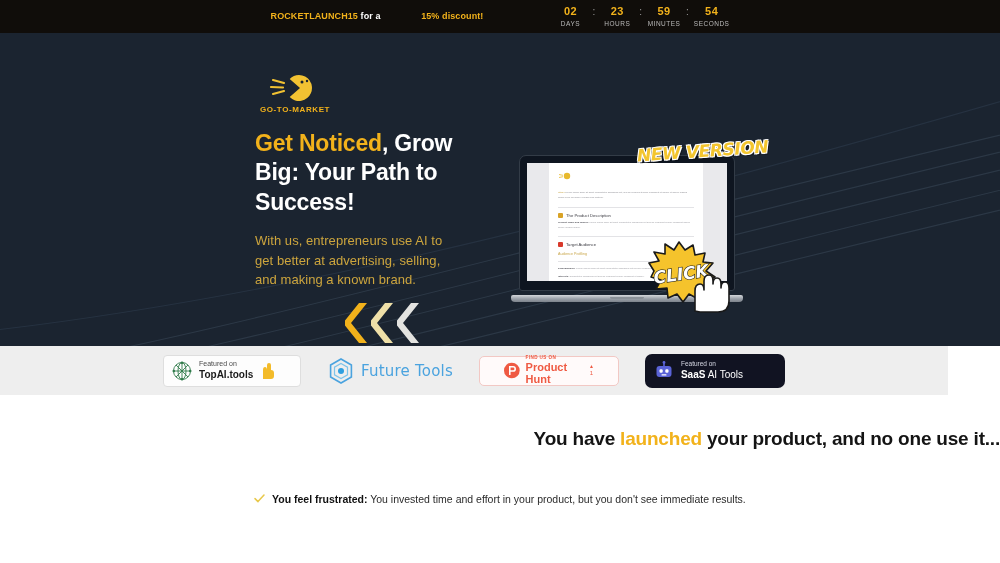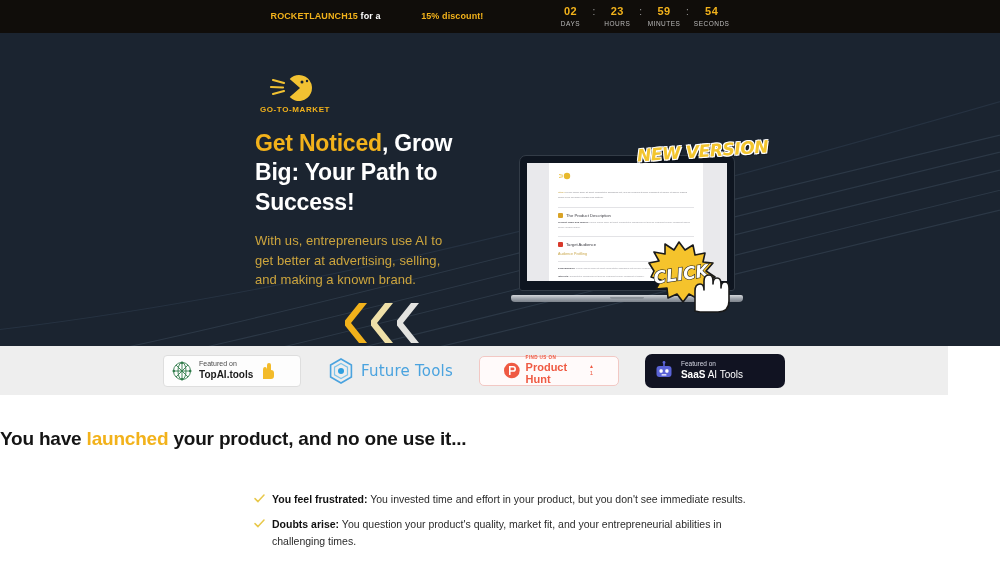--- a/index.html
+++ b/index.html
@@ -153,21 +153,21 @@
     width:140px; height:34px; background:#111322; border-radius:7px;
     display:flex; gap:7px; padding:0 9px;
   }
   .badge-saas .t1{ font-size:6.5px; color:#d5d7e3; line-height:1.3; }
   .badge-saas .t2{ font-size:10px; font-weight:bold; color:#ffffff; line-height:1.2; }
   .badge-saas .t2 .lt{ font-weight:normal; }
 
   
   .problem{ width:1000px; background:#ffffff; padding-top:33px; }
   .problem-title{
-    text-align:left; font-size:19px; font-weight:bold; color:#141414;
+    text-align:right; font-size:19px; font-weight:bold; color:#141414;
     letter-spacing:-.2px;
   }
   .problem-title .accent{ color:#f2b21b; }
   .bullets{ margin:41px auto 0 auto; width:492px; }
   .bullet{ display:flex; gap:7px; margin-bottom:9px; }
   .bullet-check{ flex:0 0 auto; margin-top:3px; }
   .bullet-text{ font-size:10.5px; line-height:1.55; color:#2b2b2b; }
   .bullet-text b{ color:#111111; }
 </style>
 </head>
@@ -386,22 +386,14 @@
 
   <div class="bullets">
     <div class="bullet">
       <svg class="bullet-check" width="11" height="9" viewBox="0 0 11 9">
         <path d="M1 4.6 L4 7.6 L10 1" fill="none" stroke="#e8c84a" stroke-width="1.5" stroke-linecap="round" stroke-linejoin="round"></path>
       </svg>
       <div class="bullet-text">
         <b>You feel frustrated:</b><span> You invested time and effort in your product, but you don't see immediate results.</span>
       </div>
     </div>
-    <div class="bullet">
-      <svg class="bullet-check" width="11" height="9" viewBox="0 0 11 9">
-        <path d="M1 4.6 L4 7.6 L10 1" fill="none" stroke="#e8c84a" stroke-width="1.5" stroke-linecap="round" stroke-linejoin="round"></path>
-      </svg>
-      <div class="bullet-text">
-        <b>Doubts arise:</b><span> You question your product's quality, market fit, and your entrepreneurial abilities in challenging times.</span>
-      </div>
-    </div>
   </div>
 </div>
 
 </body></html>

